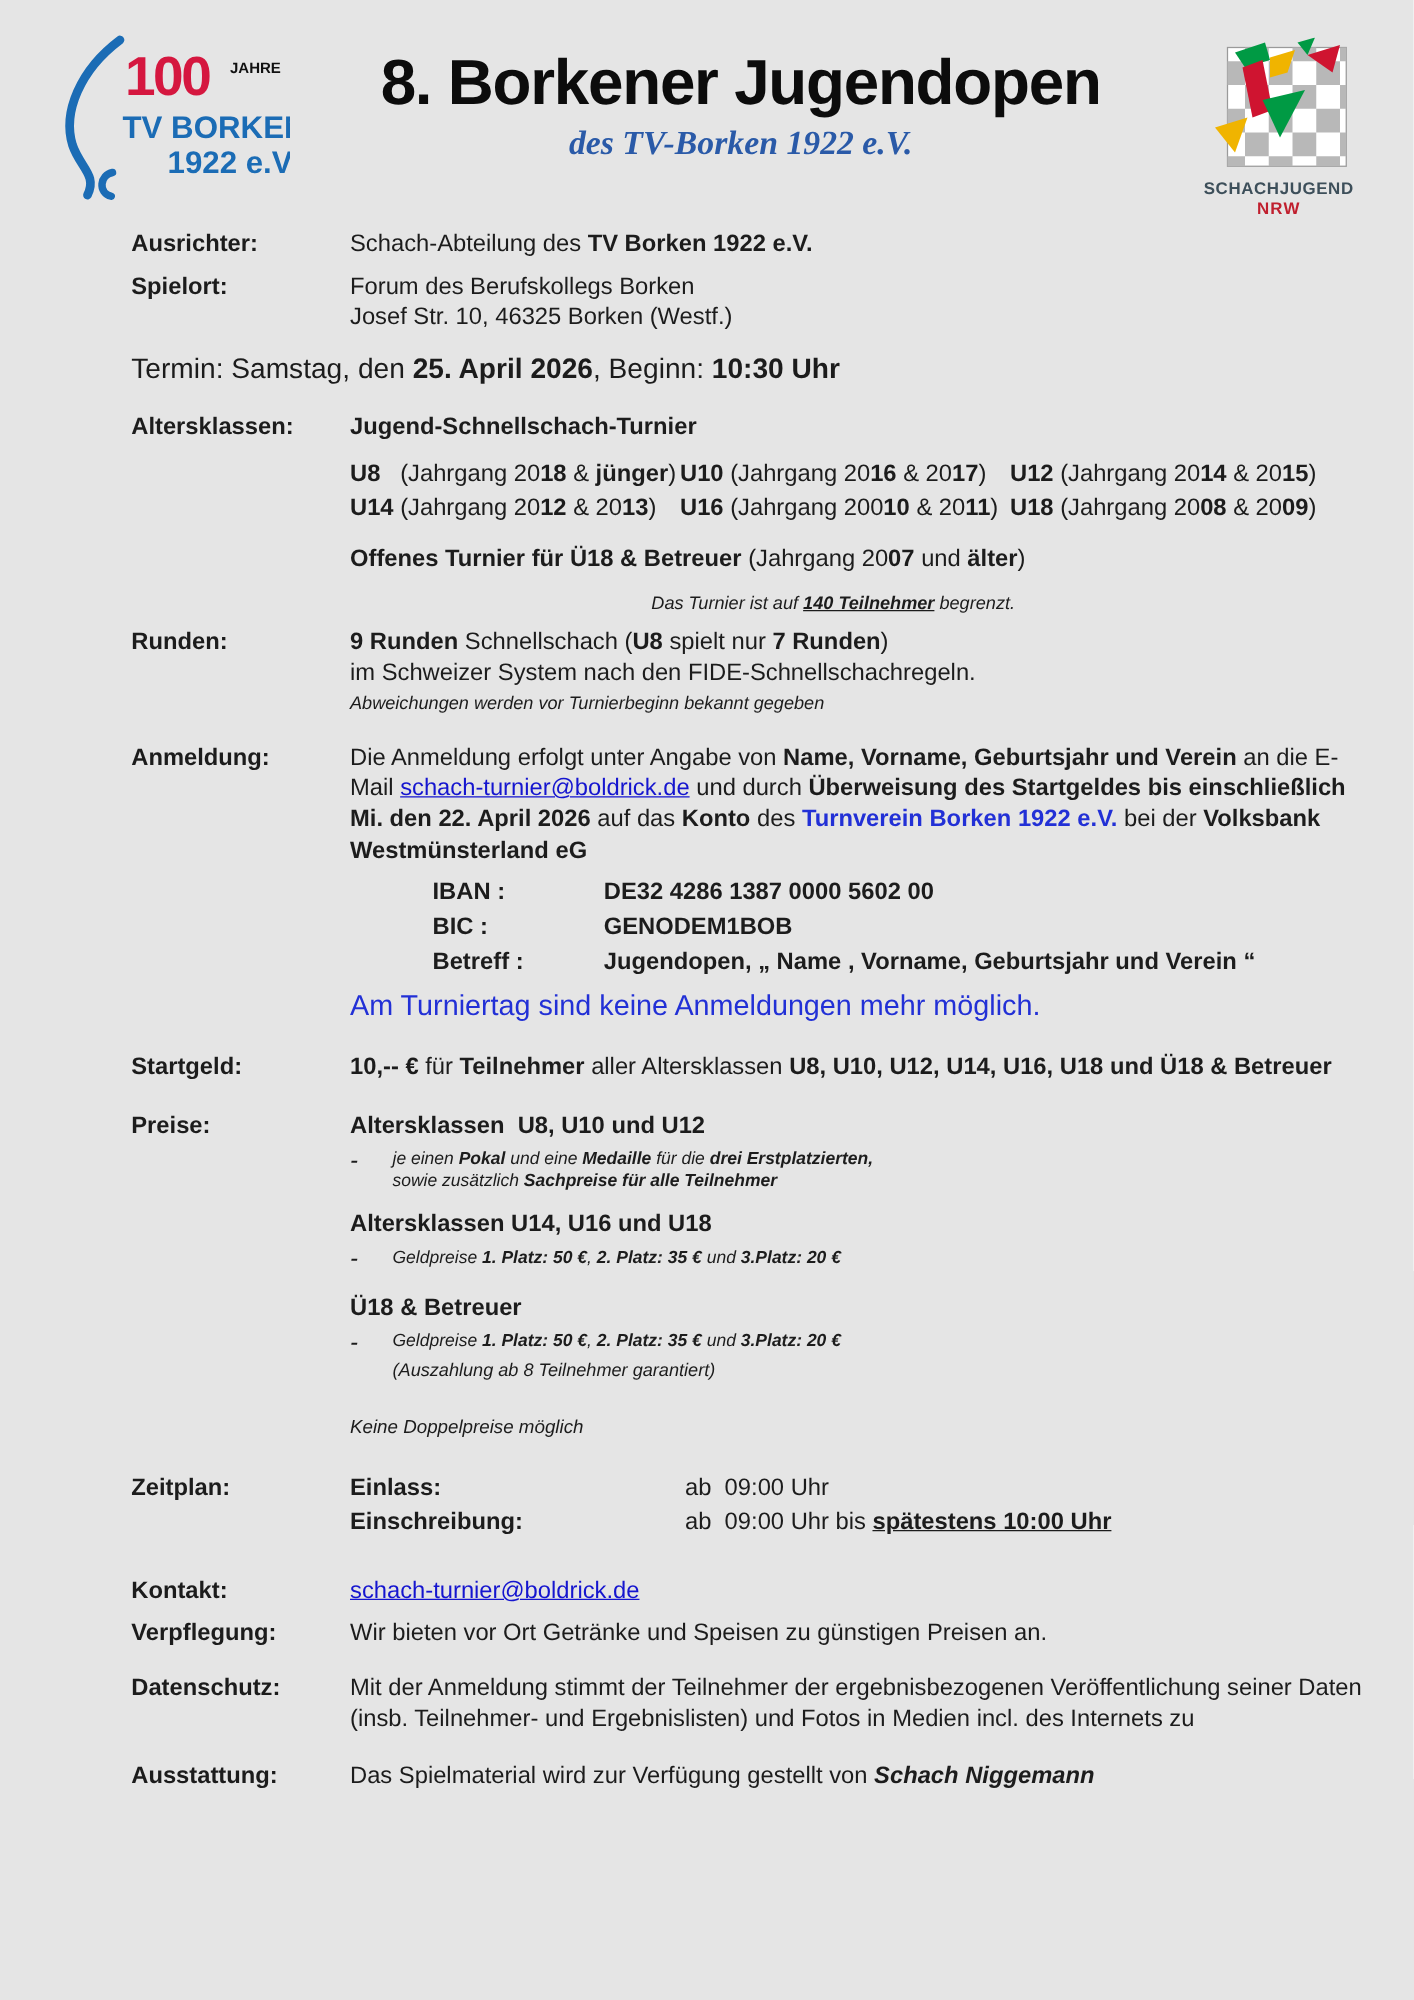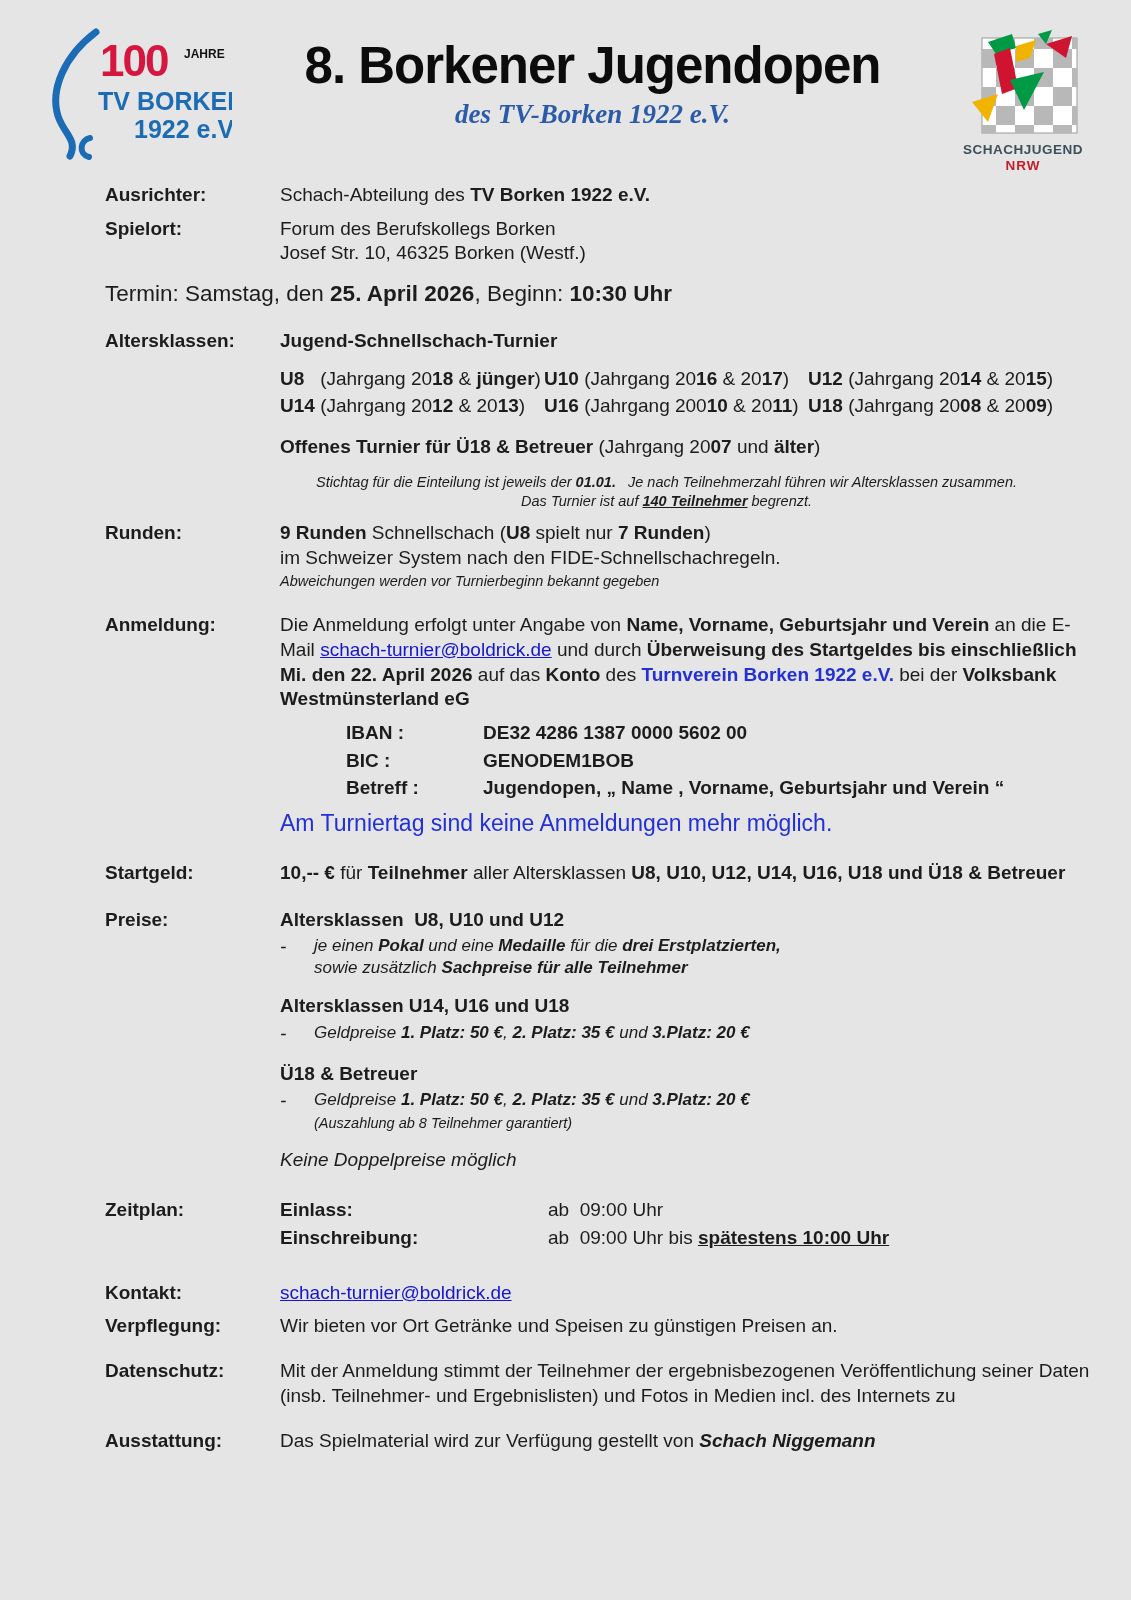--- a/index.html
+++ b/index.html
@@ -46,21 +46,21 @@
   .offenes{margin-top:16px;font-size:19px;white-space:pre-wrap;}
   .notes{margin-top:13px;text-align:center;max-width:800px;}
   .small-note{font-size:14.5px;font-style:italic;line-height:1.35;white-space:pre-wrap;}
   .runden-note{font-size:14.5px;font-style:italic;margin-top:2px;}
   .para{max-width:805px;}
   .bank{margin-top:9px;margin-left:66px;display:grid;grid-template-columns:137px auto;row-gap:3px;}
   .bank div{font-size:19px;font-weight:700;white-space:pre-wrap;}
   .blue-notice{margin-top:8px;font-size:23px;font-weight:400;color:#2230d6;}
   .bullet{display:flex;max-width:820px;}
   .dash{flex:0 0 34px;font-style:italic;font-size:19px;}
-  .bullet .val{font-size:17px;}
+  .bullet .val{font-size:14px;}
   .indent34{padding-left:34px;}
   .grp{margin-top:15px;}
   .grp-h{font-size:19px;font-weight:700;margin-bottom:3px;white-space:pre-wrap;}
   .zp-grid{display:grid;grid-template-columns:268px auto;row-gap:3px;}
   .zp-name{font-weight:700;font-size:19px;}
   .zp-time{font-size:19px;white-space:pre-wrap;}
   .link{color:#1515cf;text-decoration:underline;}
 </style>
 </head>
 <body>
@@ -129,21 +129,20 @@
         <div class="ak-grid">
           <div class="ak-cell rich"><span class="b">U8</span><span>   (Jahrgang 20</span><span class="b">18</span><span> &amp; </span><span class="b">jünger</span><span>)</span></div>
           <div class="ak-cell rich"><span class="b">U10</span><span> (Jahrgang 20</span><span class="b">16</span><span> &amp; 20</span><span class="b">17</span><span>)</span></div>
           <div class="ak-cell rich"><span class="b">U12</span><span> (Jahrgang 20</span><span class="b">14</span><span> &amp; 20</span><span class="b">15</span><span>)</span></div>
           <div class="ak-cell rich"><span class="b">U14</span><span> (Jahrgang 20</span><span class="b">12</span><span> &amp; 20</span><span class="b">13</span><span>)</span></div>
           <div class="ak-cell rich"><span class="b">U16</span><span> (Jahrgang 200</span><span class="b">10</span><span> &amp; 20</span><span class="b">11</span><span>)</span></div>
           <div class="ak-cell rich"><span class="b">U18</span><span> (Jahrgang 20</span><span class="b">08</span><span> &amp; 20</span><span class="b">09</span><span>)</span></div>
         </div>
         <div class="offenes rich"><span class="b">Offenes Turnier für Ü18 &amp; Betreuer </span><span>(Jahrgang 20</span><span class="b">07</span><span> und </span><span class="b">älter</span><span>)</span></div>
         <div class="notes">
-          <div class="small-note rich"><span class="i">Stichtag für die Einteilung ist jeweils der </span><span class="b i">01.01.</span><span class="i">   Je nach Teilnehmerzahl führen wir Altersklassen zusammen.</span></div>
           <div class="small-note rich"><span class="i">Das Turnier ist auf </span><span class="b i u">140 Teilnehmer</span><span class="i"> begrenzt.</span></div>
         </div>
       </div>
     </div>
 
 
     <div class="row mt-row">
       <div class="lbl">Runden:</div>
       <div class="val">
         <div class="rich"><span class="b">9 Runden</span><span> Schnellschach (</span><span class="b">U8</span><span> spielt nur </span><span class="b">7 Runden</span><span>)</span></div>
@@ -192,21 +191,21 @@
           </div>
         </div>
         <div class="grp">
           <div class="grp-h">Ü18 &amp; Betreuer</div>
           <div class="bullet">
             <div class="dash">-</div>
             <div class="val rich"><span class="i">Geldpreise </span><span class="b i">1. Platz: 50 €</span><span class="i">, </span><span class="b i">2. Platz: 35 €</span><span class="i"> und </span><span class="b i">3.Platz: 20 €</span></div>
           </div>
           <div class="small-note indent34">(Auszahlung ab 8 Teilnehmer garantiert)</div>
         </div>
-        <div class="small-note" style="margin-top:13px;font-size:19px">Keine Doppelpreise möglich</div>
+        <div class="small-note" style="margin-top:25px;font-size:15px">Keine Doppelpreise möglich</div>
       </div>
     </div>
 
     <div class="row section" style="margin-top:26px">
       <div class="lbl">Zeitplan:</div>
       <div class="val">
         <div class="zp-grid">
           <div class="zp-name">Einlass:</div>
           <div class="zp-time rich"><span>ab  09:00 Uhr</span></div>
           <div class="zp-name">Einschreibung:</div>

